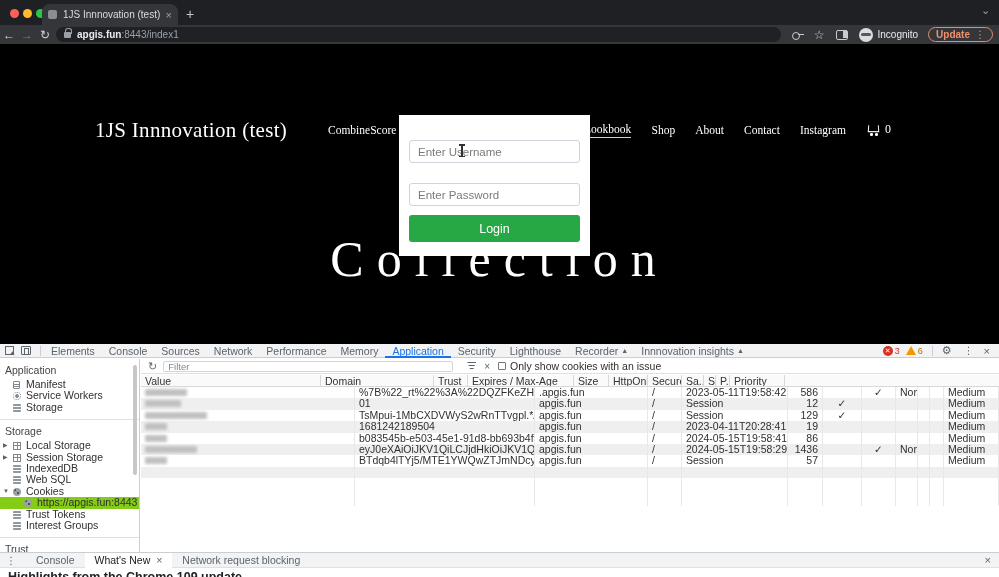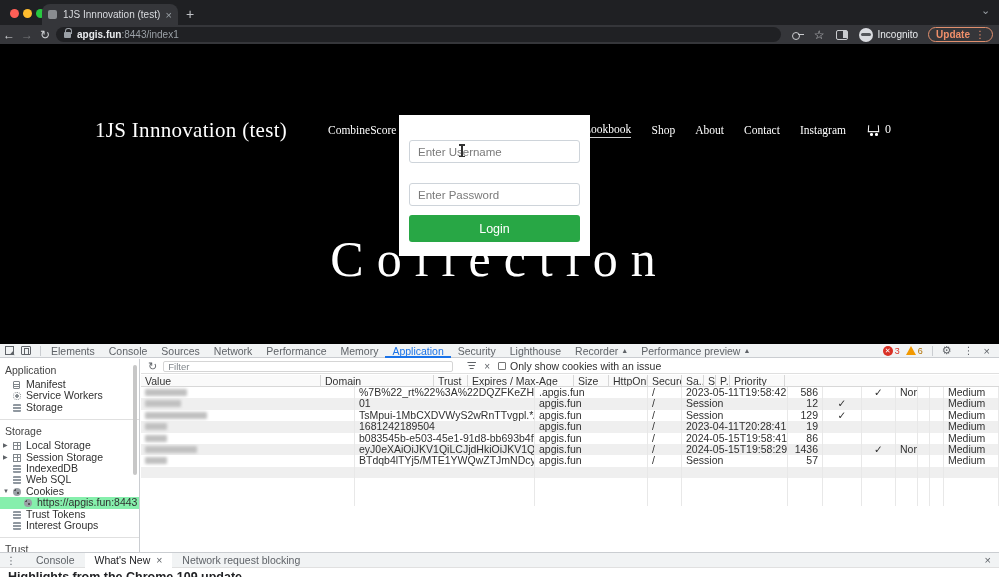--- a/index.html
+++ b/index.html
@@ -82,21 +82,21 @@
   .dt-gear { color:#5f6368; font-size:11px; margin:0 6px; }
   .dt-dots { color:#5f6368; font-size:10px; margin:0 6px; }
   .dt-close { color:#5f6368; font-size:11px; margin:0 4px; }
 
   .dt-body { position:absolute; left:0; top:15px; width:999px; height:193px; }
   .dt-sidebar { position:absolute; left:0; top:0; width:140px; height:193px; border-right:1px solid #cacdd1; background:#fff; overflow:hidden; }
   .sb-section { border-bottom:1px solid #e0e0e0; padding-bottom:6px; }
   .sb-section:last-child { border-bottom:none; }
   .sb-header { padding:5px 0 3px 5px; color:#444; }
   .sb-item { position:relative; height:11.4px; line-height:11.4px; white-space:nowrap; color:#303030; }
-  .sb-item.selected { background:#86efac; }
+  .sb-item.selected { background:#84cc16; }
   .tree-arrow { position:absolute; left:3px; top:0; font-size:6px; color:#5f6368; line-height:11.4px; }
   .tree-icon { position:absolute; top:2px; left:13px; }
   .sb-item.indent1 .tree-icon { left:24px; }
   .sb-label { margin-left:26px; }
   .sb-item.indent1 .sb-label { margin-left:37px; }
   .ic { display:inline-block; }
   .ic-doc { width:7px; height:8px; border:1px solid #80868b; border-radius:1px; background:linear-gradient(#fff 0 2px, #80868b 2px 3px, #fff 3px 4px, #80868b 4px 5px, #fff 5px); }
   .ic-gear { width:8px; height:8px; border:1px dotted #80868b; border-radius:50%; background:radial-gradient(circle at 50% 50%, #80868b 0 1.5px, transparent 2px); }
   .ic-db { width:8px; height:8px; border-radius:1px; background:repeating-linear-gradient(#9098a0 0 1.6px, #fff 1.6px 3px); }
   .ic-grid { width:8px; height:8px; border:1px solid #80868b; background:linear-gradient(to right,transparent 0 2.5px,#80868b 2.5px 3.5px,transparent 3.5px), linear-gradient(transparent 0 2.5px,#80868b 2.5px 3.5px,transparent 3.5px); }
@@ -215,21 +215,21 @@
           <span class="dt-tab">Console</span>
           <span class="dt-tab">Sources</span>
           <span class="dt-tab">Network</span>
           <span class="dt-tab">Performance</span>
           <span class="dt-tab">Memory</span>
           <span class="dt-tab active">Application</span>
           <span class="dt-tab">Security</span>
           <span class="dt-tab">Lighthouse</span>
           <span class="dt-tab">Recorder</span>
           <span class="flask">▲</span>
-          <span class="dt-tab">Performance preview</span>
+          <span class="dt-tab">Innnovation insights</span>
           <span class="flask">▲</span>
         </span>
       <div class="dt-right">
         <span class="err-badge">✕</span>
         <span class="err-num">3</span>
         <span class="warn-badge"></span>
         <span class="warn-num">6</span>
         <span class="dt-divider"></span>
         <span class="dt-gear">⚙</span>
         <span class="dt-dots">⋮</span>

